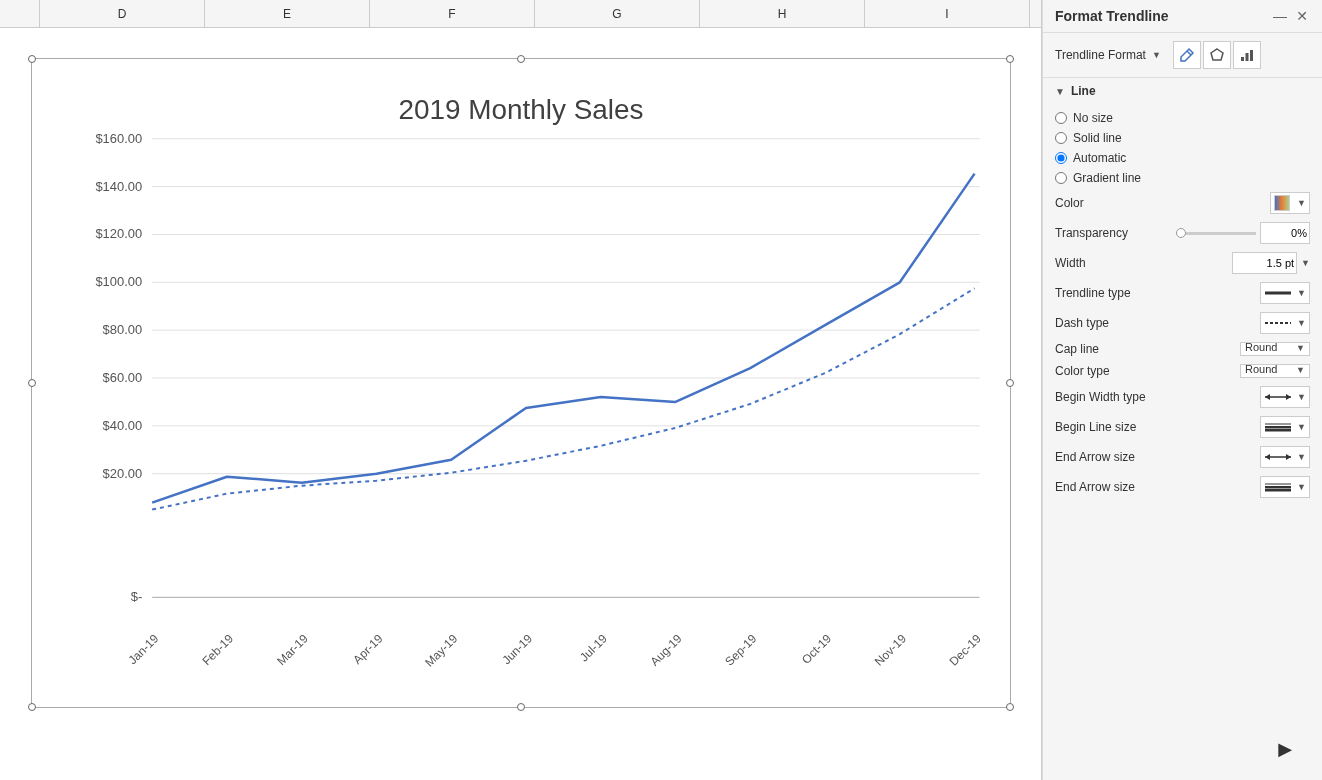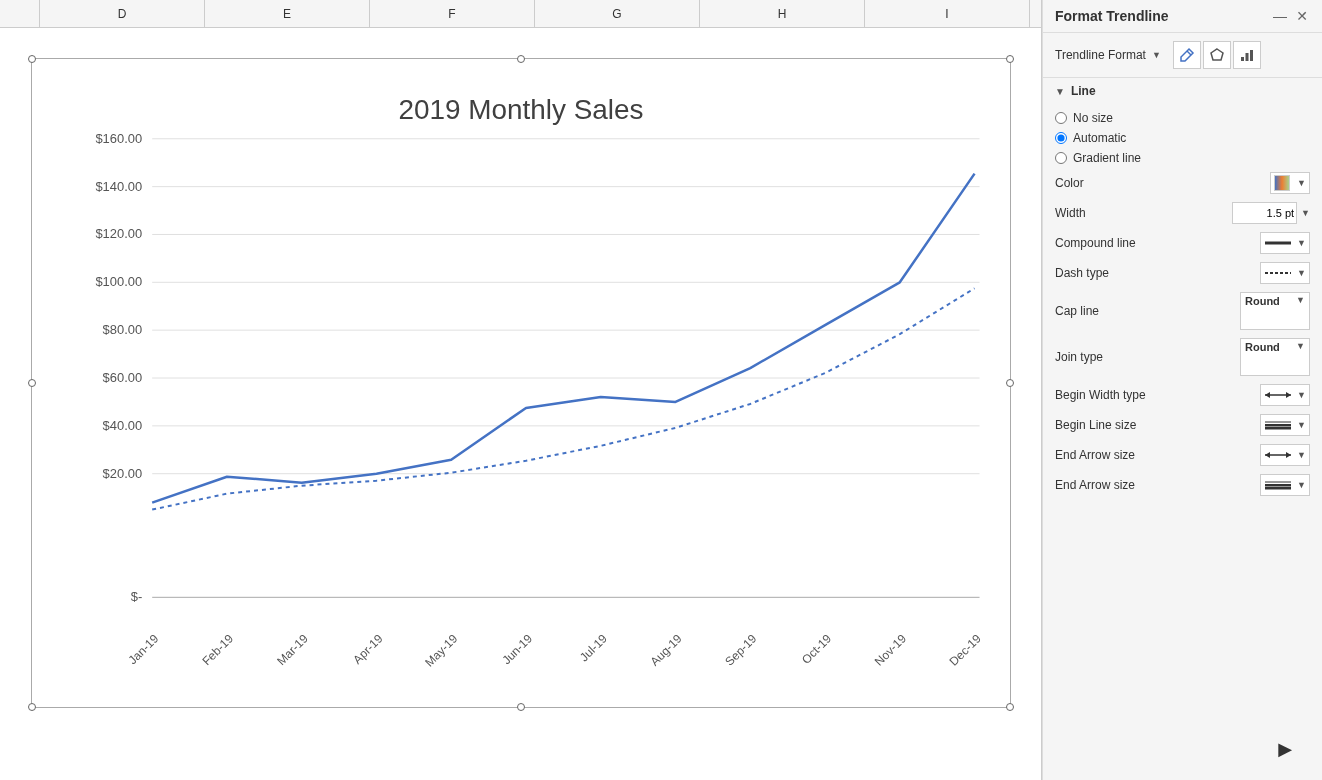--- a/index.html
+++ b/index.html
@@ -207,30 +207,29 @@
     }
 
     .prop-control {
       display: flex;
       align-items: center;
       gap: 2px;
     }
 
     .dropdown-btn {
       display: flex;
-      align-items: flex-start;
+      align-items: flex-end;
       justify-content: space-between;
       background: #fff;
       border: 1px solid #ccc;
       padding: 2px 4px;
       cursor: pointer;
       font-size: 11px;
       min-width: 70px;
-      height: 38px;
-      font-weight: bold;
+      height: 14px;
     }
 
     .icon-dropdown-btn {
       width: 40px;
       height: 22px;
       background: #fff;
       border: 1px solid #ccc;
       display: flex;
       align-items: center;
       justify-content: space-between;
@@ -411,51 +410,64 @@
       <span class="arrow">▼</span>
       <span>Line</span>
     </div>
 
     <div class="section-body">
       <div class="radio-row">
         <input type="radio" name="line-type" id="no-line" style="">
         <label for="no-line">No size</label>
       </div>
       <div class="radio-row">
+        <input type="radio" name="line-type" id="solid-line" style="">
+        <label for="solid-line">Solid line</label>
+      </div>
+      <div class="radio-row">
         <input type="radio" name="line-type" id="automatic" checked="" style="">
         <label for="automatic">Automatic</label>
       </div>
       <div class="radio-row">
         <input type="radio" name="line-type" id="gradient-line" style="">
         <label for="gradient-line">Gradient line</label>
       </div>
 
       <div class="prop-row">
         <span class="prop-label">Color</span>
         <div class="prop-control">
           <div class="icon-dropdown-btn">
             <div style="display:flex;align-items:center;gap:2px;">
               <div style="width:16px;height:16px;background:linear-gradient(to right, #4472c4, #ed7d31, #a9d18e);border:1px solid #ccc;"></div>
             </div>
             <span class="chevron-down">▼</span>
           </div>
         </div>
       </div>
 
+      <div class="prop-row">
+        <span class="prop-label">Transparency</span>
+        <div class="prop-control transparency-row">
+          <div class="slider-track">
+            <div class="slider-thumb"></div>
+          </div>
+          <input class="input-small" type="text" value="0%" style="">
+        </div>
+      </div>
 
       <div class="prop-row">
         <span class="prop-label">Width</span>
         <div class="prop-control">
           <input class="input-small" type="text" style="width: 65px;" value="1.5 pt">
           <span class="chevron-down">▼</span>
         </div>
       </div>
 
       <div class="prop-row">
-        <span class="prop-label">Compound line</span>
+        <span class="prop-label">Trendline type</span>
         <div class="icon-dropdown-btn" style="width:50px">
           <svg width="28" height="14" viewBox="0 0 28 14">
             <line x1="1" y1="7" x2="27" y2="7" stroke="#333" stroke-width="3"></line>
           </svg>
           <span class="chevron-down">▼</span>
         </div>
       </div>
 
       <div class="prop-row">
         <span class="prop-label">Dash type</span>
@@ -469,21 +481,21 @@
 
       <div class="prop-row">
         <span class="prop-label">Cap line</span>
         <div class="dropdown-btn">
           <span>Round</span>
           <span class="chevron-down">▼</span>
         </div>
       </div>
 
       <div class="prop-row">
-        <span class="prop-label">Join type</span>
+        <span class="prop-label">Color type</span>
         <div class="dropdown-btn">
           <span>Round</span>
           <span class="chevron-down">▼</span>
         </div>
       </div>
 
       <div class="prop-row">
         <span class="prop-label">Begin Width type</span>
         <div class="icon-dropdown-btn" style="width:50px">
           <svg width="28" height="14" viewBox="0 0 28 14">

